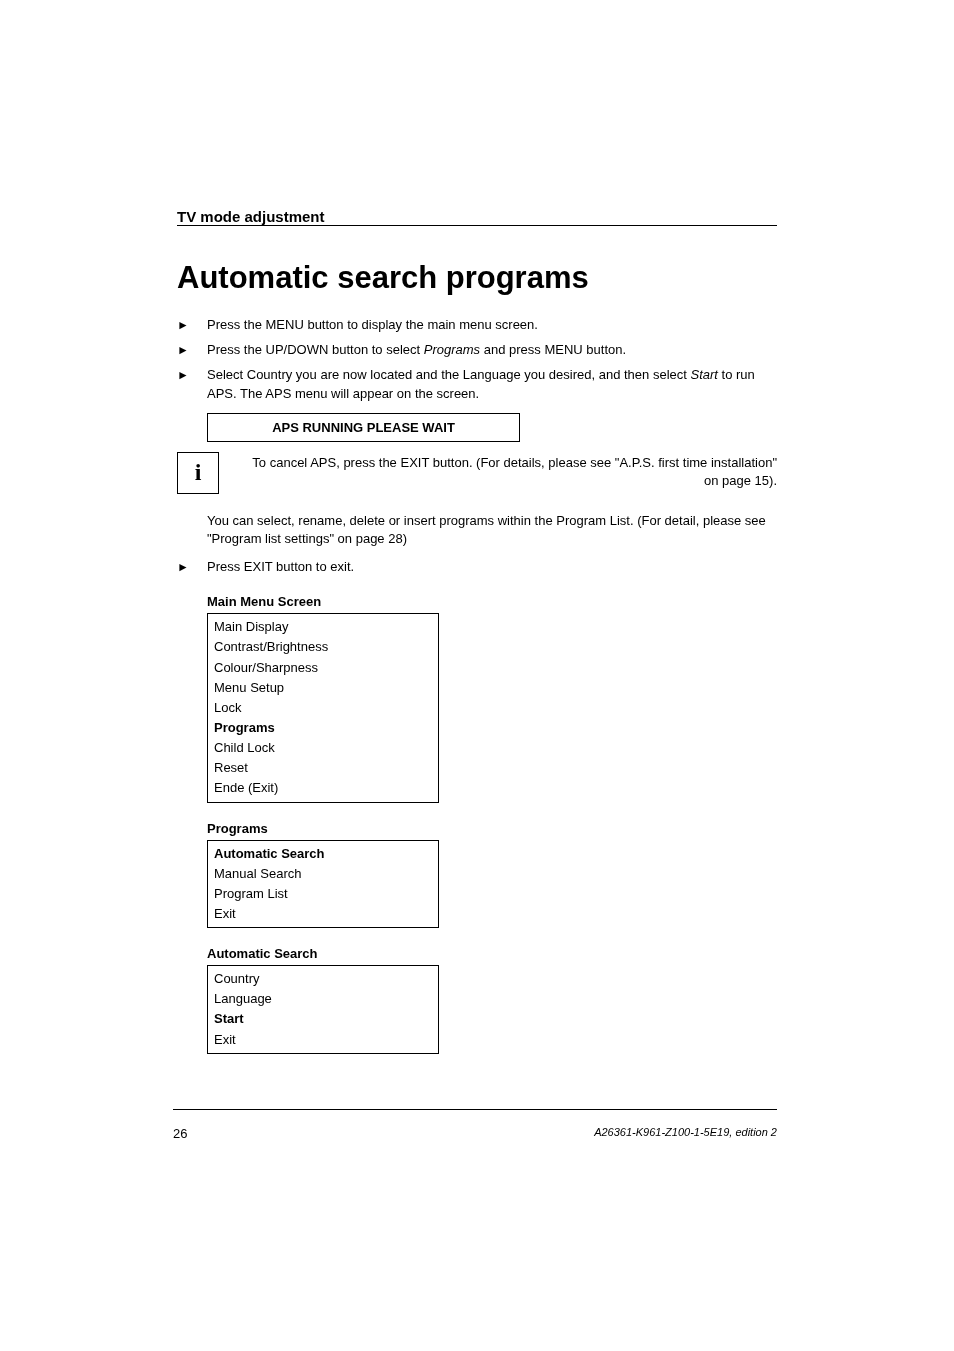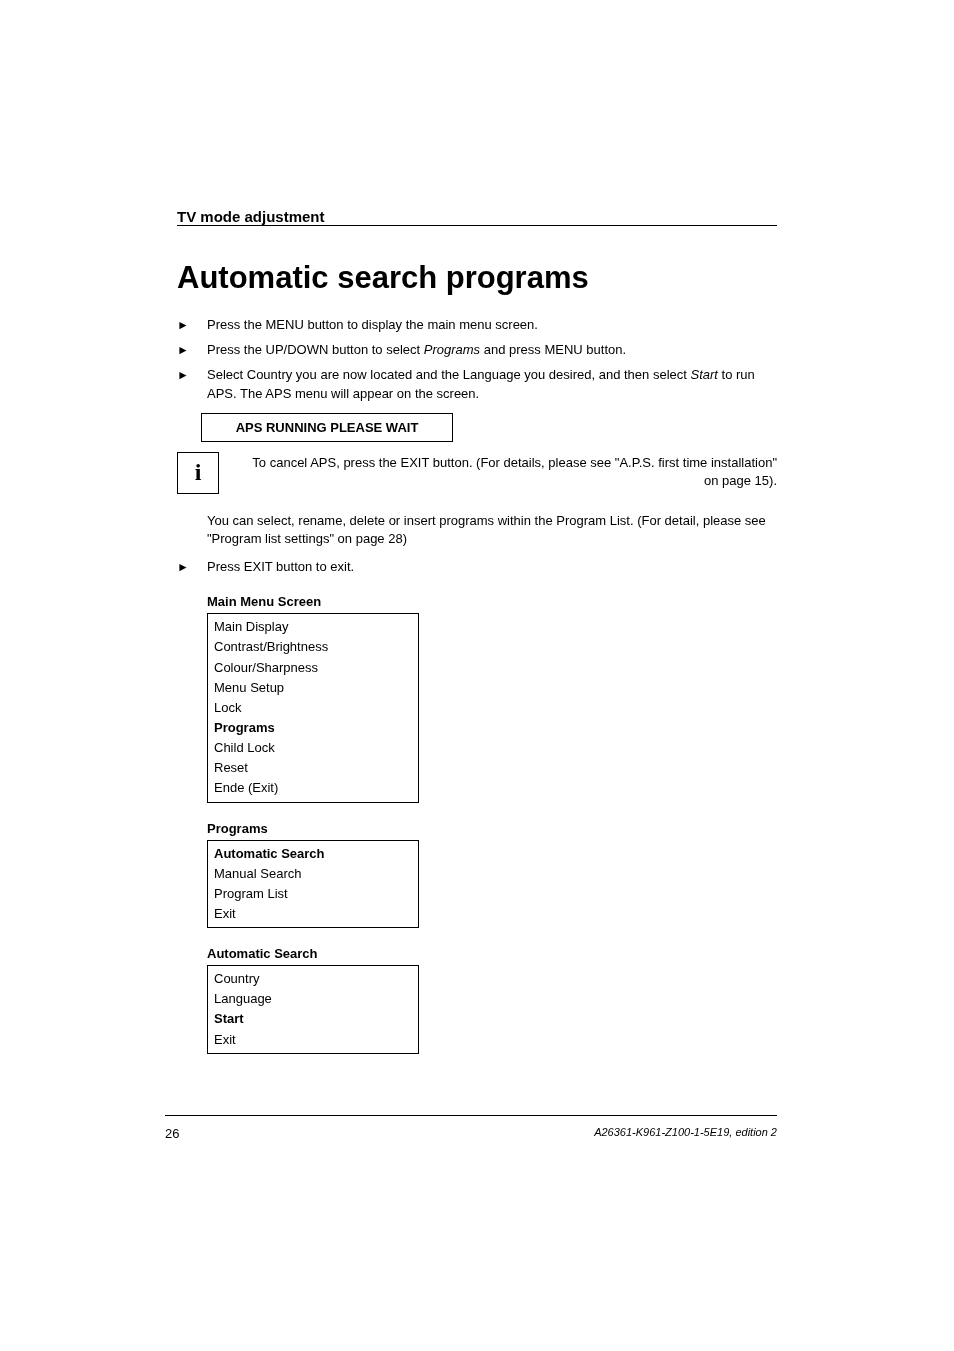--- a/index.html
+++ b/index.html
@@ -52,22 +52,22 @@
   }
   .italic {
     font-style: italic;
   }
   .aps-box {
     border: 1px solid #000;
     padding: 6px 8px;
     text-align: center;
     font-size: 13px;
     font-weight: bold;
-    width: 252px;
-    margin: 10px 0 10px 24px;
+    width: 313px;
+    margin: 10px 0 10px 30px;
   }
   .info-row {
     display: flex;
     align-items: flex-start;
     margin: 10px 0 18px 0;
   }
   .i-box {
     border: 1.5px solid #000;
     width: 42px;
     height: 42px;
@@ -98,38 +98,38 @@
   }
   .menu-title {
     font-size: 13px;
     font-weight: bold;
     text-align: left;
     width: 232px;
     margin: 18px 0 4px 30px;
   }
   .menu-box {
     border: 1px solid #000;
-    width: 212px;
+    width: 232px;
     margin: 0 0 0 30px;
     padding: 3px 6px;
   }
   .menu-box div {
     font-size: 13px;
     line-height: 1.55;
   }
   .menu-box .selected {
     font-weight: bold;
   }
   .footer {
     position: absolute;
-    left: 165px;
+    left: 173px;
     right: 177px;
     bottom: 210px;
     border-top: 1.5px solid #000;
-    padding-top: 10px;
+    padding-top: 16px;
     display: flex;
     justify-content: space-between;
     font-size: 12px;
   }
   .footer .page-num {
     font-size: 13px;
   }
   .footer .doc-id {
     font-size: 11px;
     font-style: italic;

